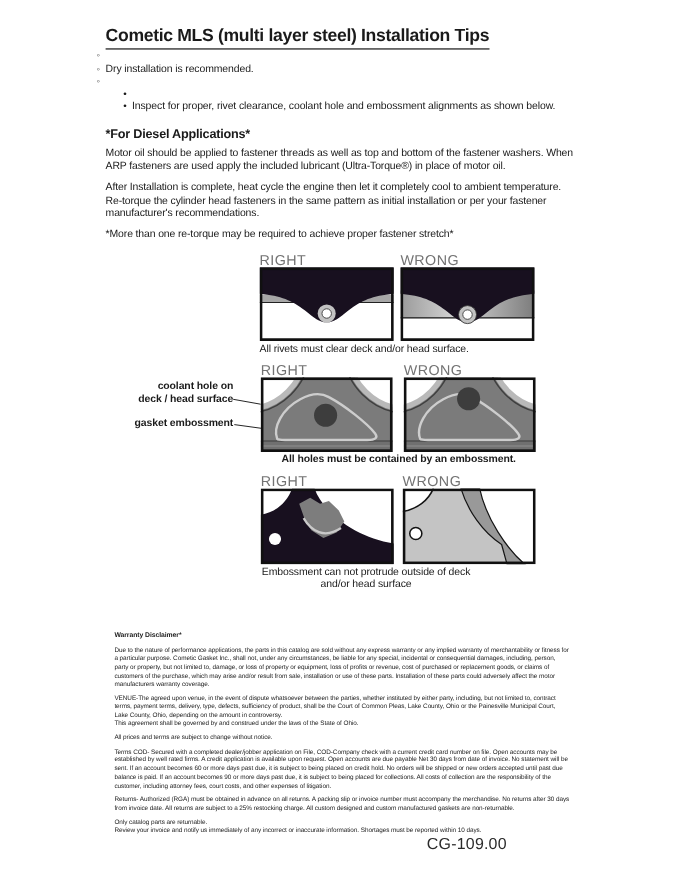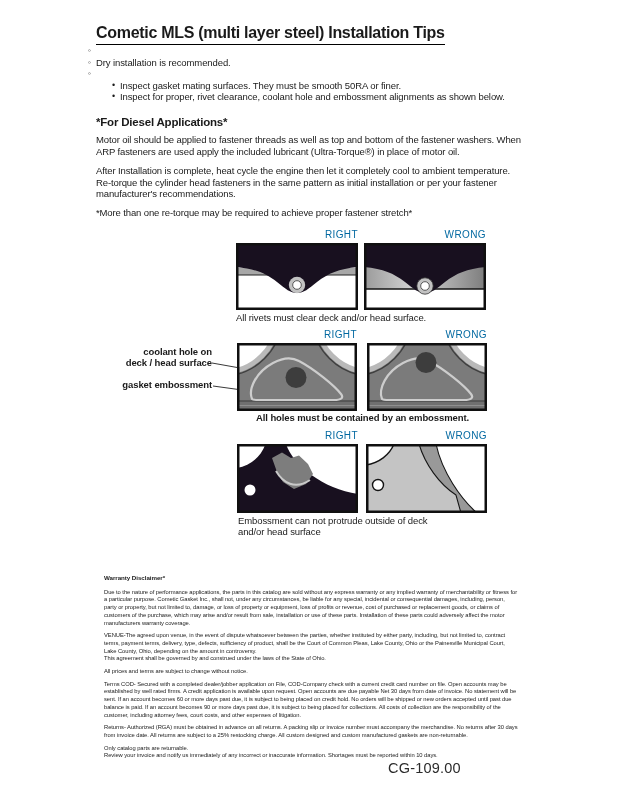--- a/index.html
+++ b/index.html
@@ -13,24 +13,24 @@
     left:96px;top:24px;font-size:16px;font-weight:bold;letter-spacing:-0.3px;
     border-bottom:1.6px solid #000;padding-bottom:2px;
   }
   .bullets{left:88px;top:45px;font-size:9.5px;line-height:11.6px;letter-spacing:-0.1px;}
   .bullet-row{display:flex;}
   .bullet-row .mark{width:8px;flex:0 0 8px;font-size:8px;line-height:11.6px;}
   .bullet-row.sub{margin-left:24px;}
   .bullet-row.sub .mark{font-size:9px;}
   .diesel-heading{left:96px;top:116px;font-size:11.5px;font-weight:bold;letter-spacing:-0.2px;}
   .body-p{left:96px;width:428px;font-size:9.5px;line-height:11.6px;letter-spacing:-0.12px;}
-  .dg-label{font-size:10px;letter-spacing:0.4px;text-align:right;color:#0369a1;}
+  .dg-label{font-size:13px;letter-spacing:0.4px;text-align:left;color:#737373;}
   .dg-caption{font-size:9.5px;line-height:11px;letter-spacing:-0.1px;}
   .callout{width:112px;text-align:right;font-size:9.5px;line-height:11px;letter-spacing:-0.1px;white-space:pre-line;font-weight:bold;}
-  .preline{white-space:pre-line;}
+  .preline{white-space:pre-line;text-align:center;}
   .warranty{left:104px;top:574px;width:414px;font-size:5.8px;line-height:7.7px;letter-spacing:-0.05px;color:#222;}
   .warranty h3{margin:0 0 7px 0;font-size:6.2px;font-weight:bold;}
   .warranty p{margin:0 0 5px 0;white-space:pre-line;}
   .footer-code{left:388px;top:760px;font-size:14.5px;color:#2b2b2b;letter-spacing:0.2px;}
   svg{display:block;}
 </style>
 </head>
 <body>
 
 <div class="abs page-title">Cometic MLS (multi layer steel) Installation Tips</div>
@@ -41,21 +41,20 @@
   </div>
   <div class="bullet-row">
     <span class="mark">◦</span>
     <span>Dry installation is recommended.</span>
   </div>
   <div class="bullet-row">
     <span class="mark">◦</span>
   </div>
   <div class="bullet-row sub">
     <span class="mark">•</span>
-    <span>Inspect gasket mating surfaces.  They must be smooth 50RA or finer.</span>
   </div>
   <div class="bullet-row sub">
 
     <span class="mark">•</span>
     <span>Inspect for proper, rivet clearance, coolant hole and embossment alignments as shown below.</span>
   </div>
 </div>
 
 <div class="abs diesel-heading">*For Diesel Applications*</div>
 <div class="abs body-p" style="top:134px;">Motor oil should be applied to fastener threads as well as top and bottom of the fastener washers. When ARP fasteners are used apply the included lubricant (Ultra-Torque®) in place of motor oil.</div>

